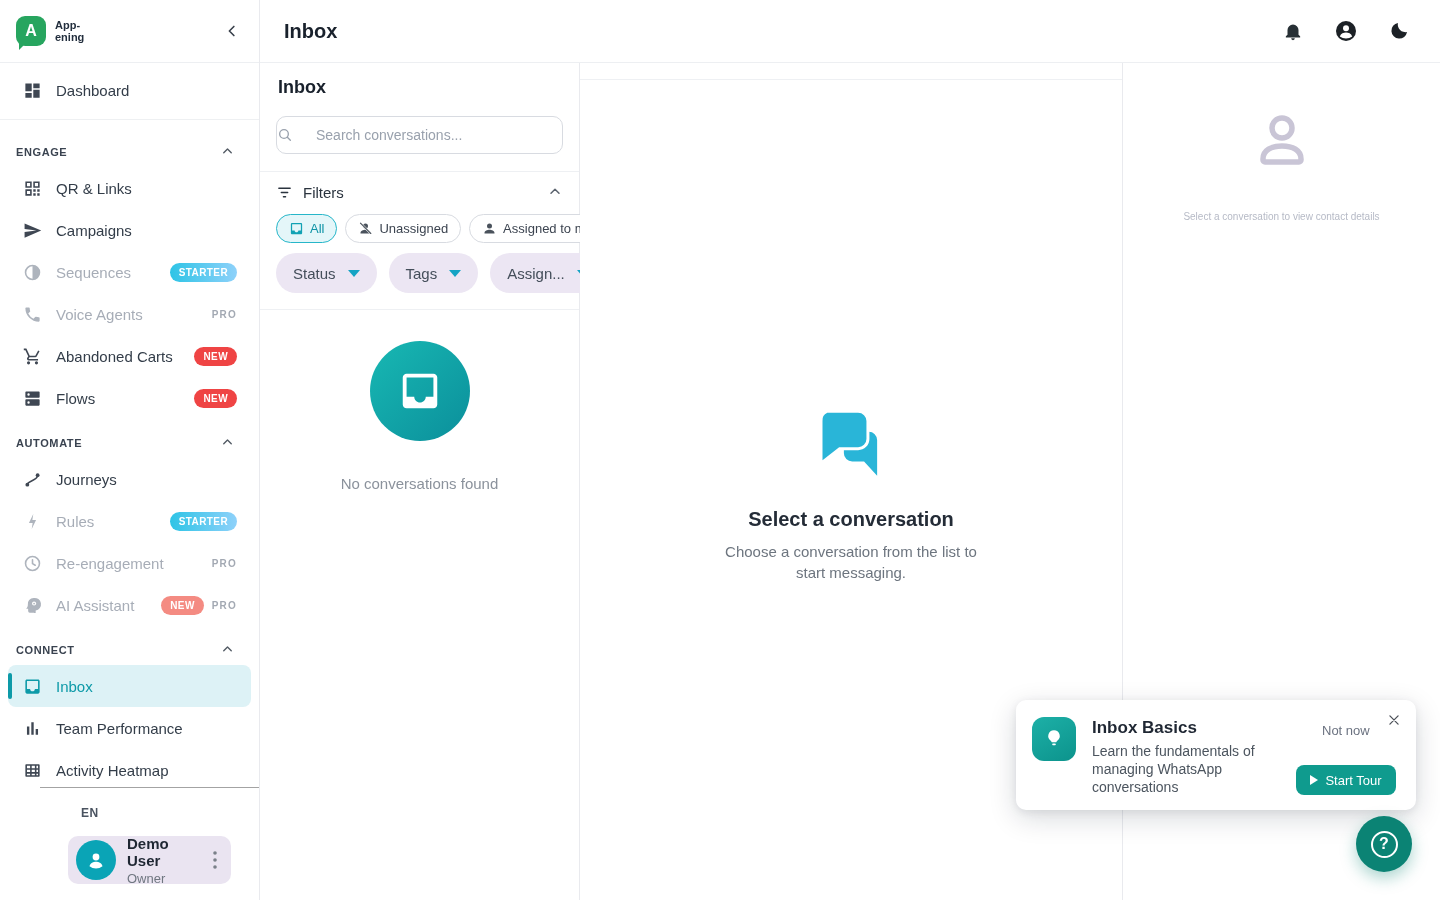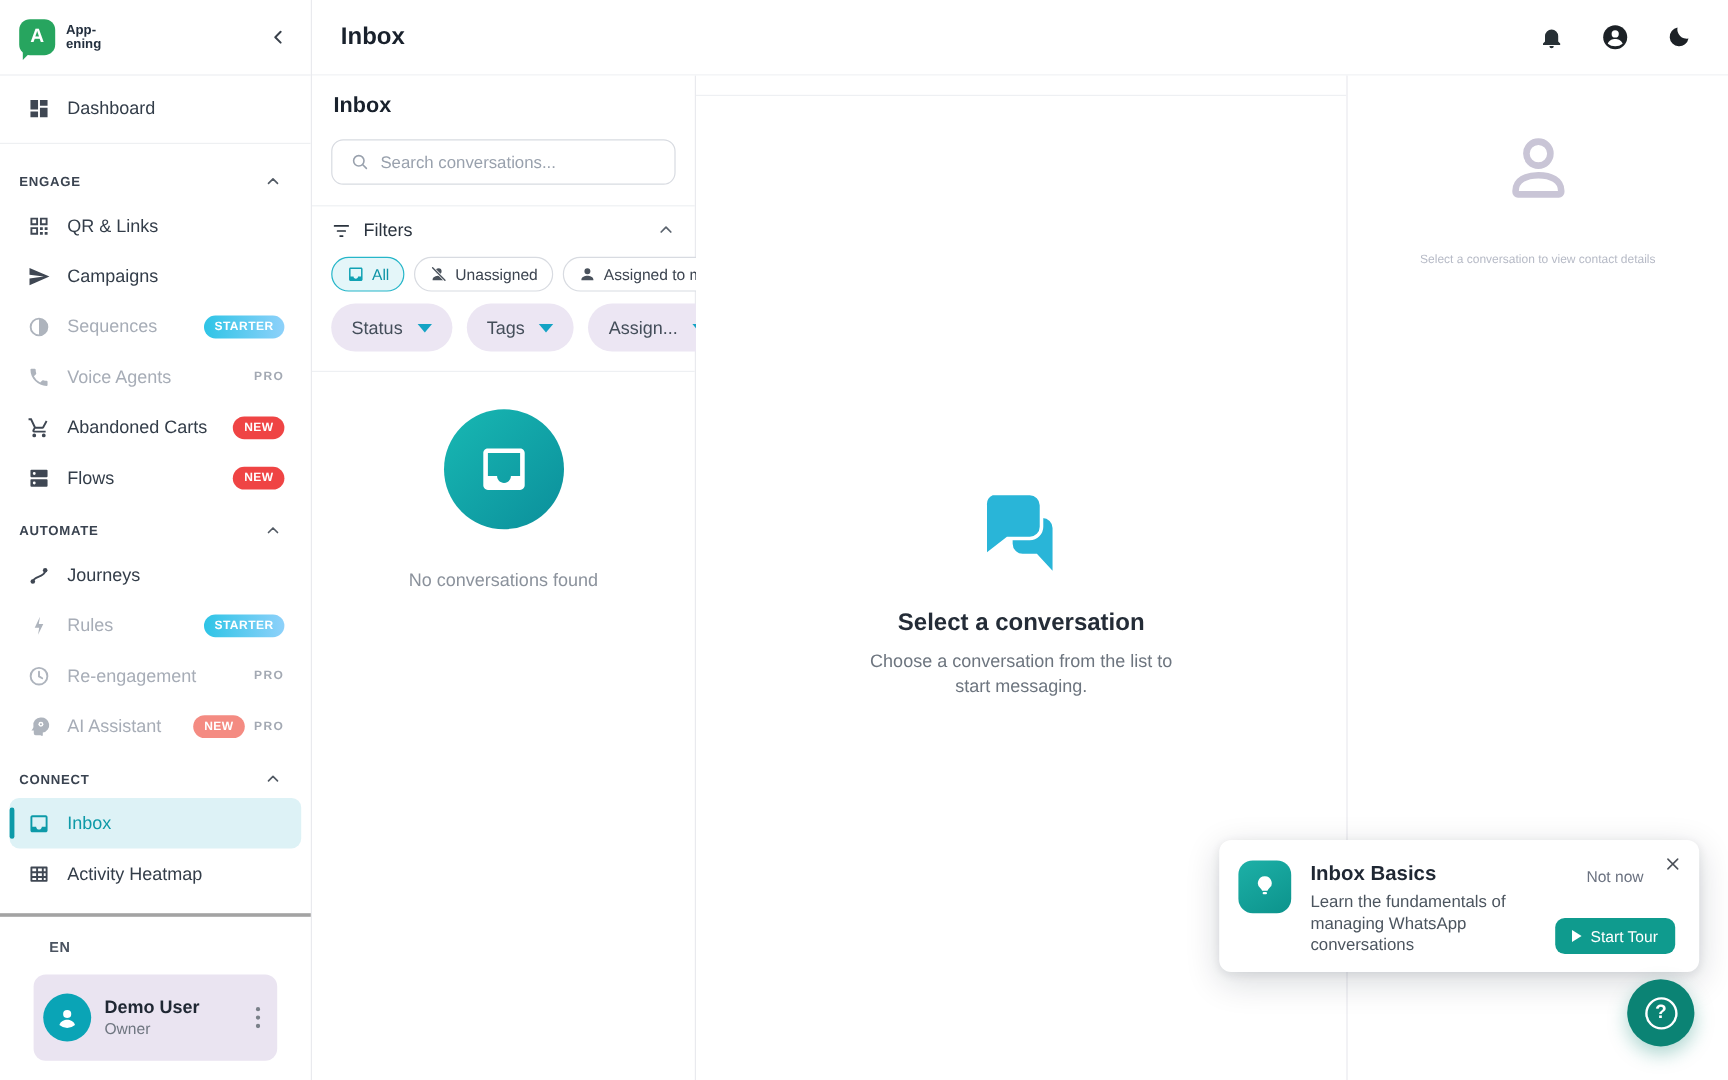--- a/index.html
+++ b/index.html
@@ -39,23 +39,23 @@
   .section-header { display:flex; align-items:center; justify-content:space-between;
     padding:16px 24px 8px 16px; font-size:11px; font-weight:bold; letter-spacing:.6px; color:#3a4350; }
   .section-header .sh-chevron { color:#525a64; }
 
   .badge { border-radius:10px; font-size:10px; font-weight:bold; color:#fff; padding:4px 9px; letter-spacing:.4px; }
   .badge.starter { background:linear-gradient(90deg,#2ec4e6,#8ed1fa); }
   .badge.new { background:#ef4444; }
   .badge.new-dim { background:#f48b82; }
   .pro-tag { font-size:10px; font-weight:bold; color:#a3a9b3; letter-spacing:1.2px; }
 
-  .sidebar-bottom { flex:none; border-top:3px solid #a3a3a3; padding:12px 28px 16px; }
+  .sidebar-bottom { flex:none; border-top:1px solid #a3a3a3; padding:12px 28px 16px;margin-left:40px; }
   .lang-label { font-size:12px; font-weight:bold; letter-spacing:.5px; color:#4a5360; margin:6px 0 16px 13px; }
-  .user-card { background:#eae4f1; border-radius:10px; height:72px; display:flex; align-items:center;
+  .user-card { background:#eae4f1; border-radius:10px; height:48px; display:flex; align-items:center;
     gap:11px; padding:0 8px 0 8px; cursor:pointer; }
   .avatar { width:40px; height:40px; border-radius:50%; background:#0aa4b6; flex:none;
     display:flex; align-items:center; justify-content:center; color:#fff; }
   .user-meta { flex:1; }
   .user-name { font-size:15px; font-weight:bold; color:#1f2733; }
   .user-role { font-size:13px; color:#6f7680; margin-top:2px; }
   .dots-btn { color:#7a8089; padding:0 6px; cursor:pointer; }
 
   
   .topbar { position:absolute; left:260px; top:0; width:1180px; height:63px;
@@ -63,21 +63,21 @@
   .topbar-title { font-size:20px; font-weight:bold; color:#19212c; }
   .topbar-icons { margin-left:auto; display:flex; align-items:center; gap:30px; color:#272e35; }
   .topbar-icons .tb-icon { cursor:pointer; display:flex; }
 
   
   .conv-col { position:absolute; left:260px; top:63px; width:320px; height:837px;
     border-right:1px solid #e9eaee; background:#fff; }
   .conv-title { padding:14px 18px 10px; font-size:18px; font-weight:bold; color:#19212c; }
   .search-wrap { padding:8px 16px 17px; border-bottom:1px solid #eef0f3; }
   .search-box { height:38px; border:1px solid #d8dbe1; border-radius:10px; display:flex; align-items:center;
-    gap:9px; padding:0 15px; color:#99a1ad; }
+    gap:23px; padding:0 0; color:#99a1ad; }
   .search-box input { border:none; outline:none; flex:1; font-size:14px; color:#3c4450;
     font-family:"Liberation Sans",sans-serif; background:transparent; }
   .search-box input::placeholder { color:#99a1ad; }
   .filters-wrap { padding:12px 16px 16px; border-bottom:1px solid #eef0f3; }
   .filters-head { display:flex; align-items:flex-start; margin-bottom:13px; color:#2a333e; }
   .filters-head .fh-label { font-size:15px; margin-left:10px; }
   .filters-head .fh-chevron { margin-left:auto; color:#5b636e; cursor:pointer; }
   .chips-row { display:flex; gap:8px; margin-bottom:10px; }
   .chip { height:29px; border:1px solid #d8dbe1; background:#fff; border-radius:15px;
     display:flex; align-items:center; gap:6px; padding:0 12px; font-size:13px; color:#3c4450;
@@ -303,33 +303,33 @@
           <svg width="19" height="19" viewBox="0 0 24 24">
             <path fill="currentColor" d="M19 3H5c-1.1 0-2 .9-2 2v14c0 1.1.9 2 2 2h14c1.1 0 2-.9 2-2V5c0-1.1-.9-2-2-2zm0 12h-4c0 1.66-1.34 3-3 3s-3-1.34-3-3H5V5h14v10z"></path>
           </svg>
         </span>
         <span class="ni-label">Inbox</span>
         <span class="ni-right"></span>
       </div>
       <div class="nav-item">
         <span class="ni-icon">
           <svg width="19" height="19" viewBox="0 0 24 24">
+            <path fill="currentColor" d="M5 9.5h3V20H5zM10.5 4h3v16h-3zM16 12.5h3V20h-3z"></path>
+          </svg>
+        </span>
+        <span class="ni-label">Team Performance</span>
+        <span class="ni-right"></span>
+      </div>
+      <div class="nav-item">
+        <span class="ni-icon">
+          <svg width="19" height="19" viewBox="0 0 24 24">
             <path fill="currentColor" d="M20 4H4a1 1 0 0 0-1 1v14a1 1 0 0 0 1 1h16a1 1 0 0 0 1-1V5a1 1 0 0 0-1-1zM5 6h4v3H5V6zm6 0h4v3h-4V6zm8 3h-2V6h2v3zM5 11h4v3H5v-3zm6 0h4v3h-4v-3zm6 0h2v3h-2v-3zM5 16h4v2H5v-2zm6 0h4v2h-4v-2zm6 0h2v2h-2v-2z"></path>
           </svg>
         </span>
         <span class="ni-label">Activity Heatmap</span>
-        <span class="ni-right"></span>
-      </div>
-      <div class="nav-item">
-        <span class="ni-icon">
-          <svg width="19" height="19" viewBox="0 0 24 24">
-            <path fill="currentColor" d="M5 9.5h3V20H5zM10.5 4h3v16h-3zM16 12.5h3V20h-3z"></path>
-          </svg>
-        </span>
-        <span class="ni-label">Team Performance</span>
         <span class="ni-right"></span>
       </div>
     </nav>
 
   <div class="sidebar-bottom">
     <div class="lang-label">EN</div>
     <div class="user-card">
       <div class="avatar">
         <svg width="24" height="24" viewBox="0 0 24 24">
             <circle cx="12" cy="9" r="3.4" fill="currentColor"></circle>

